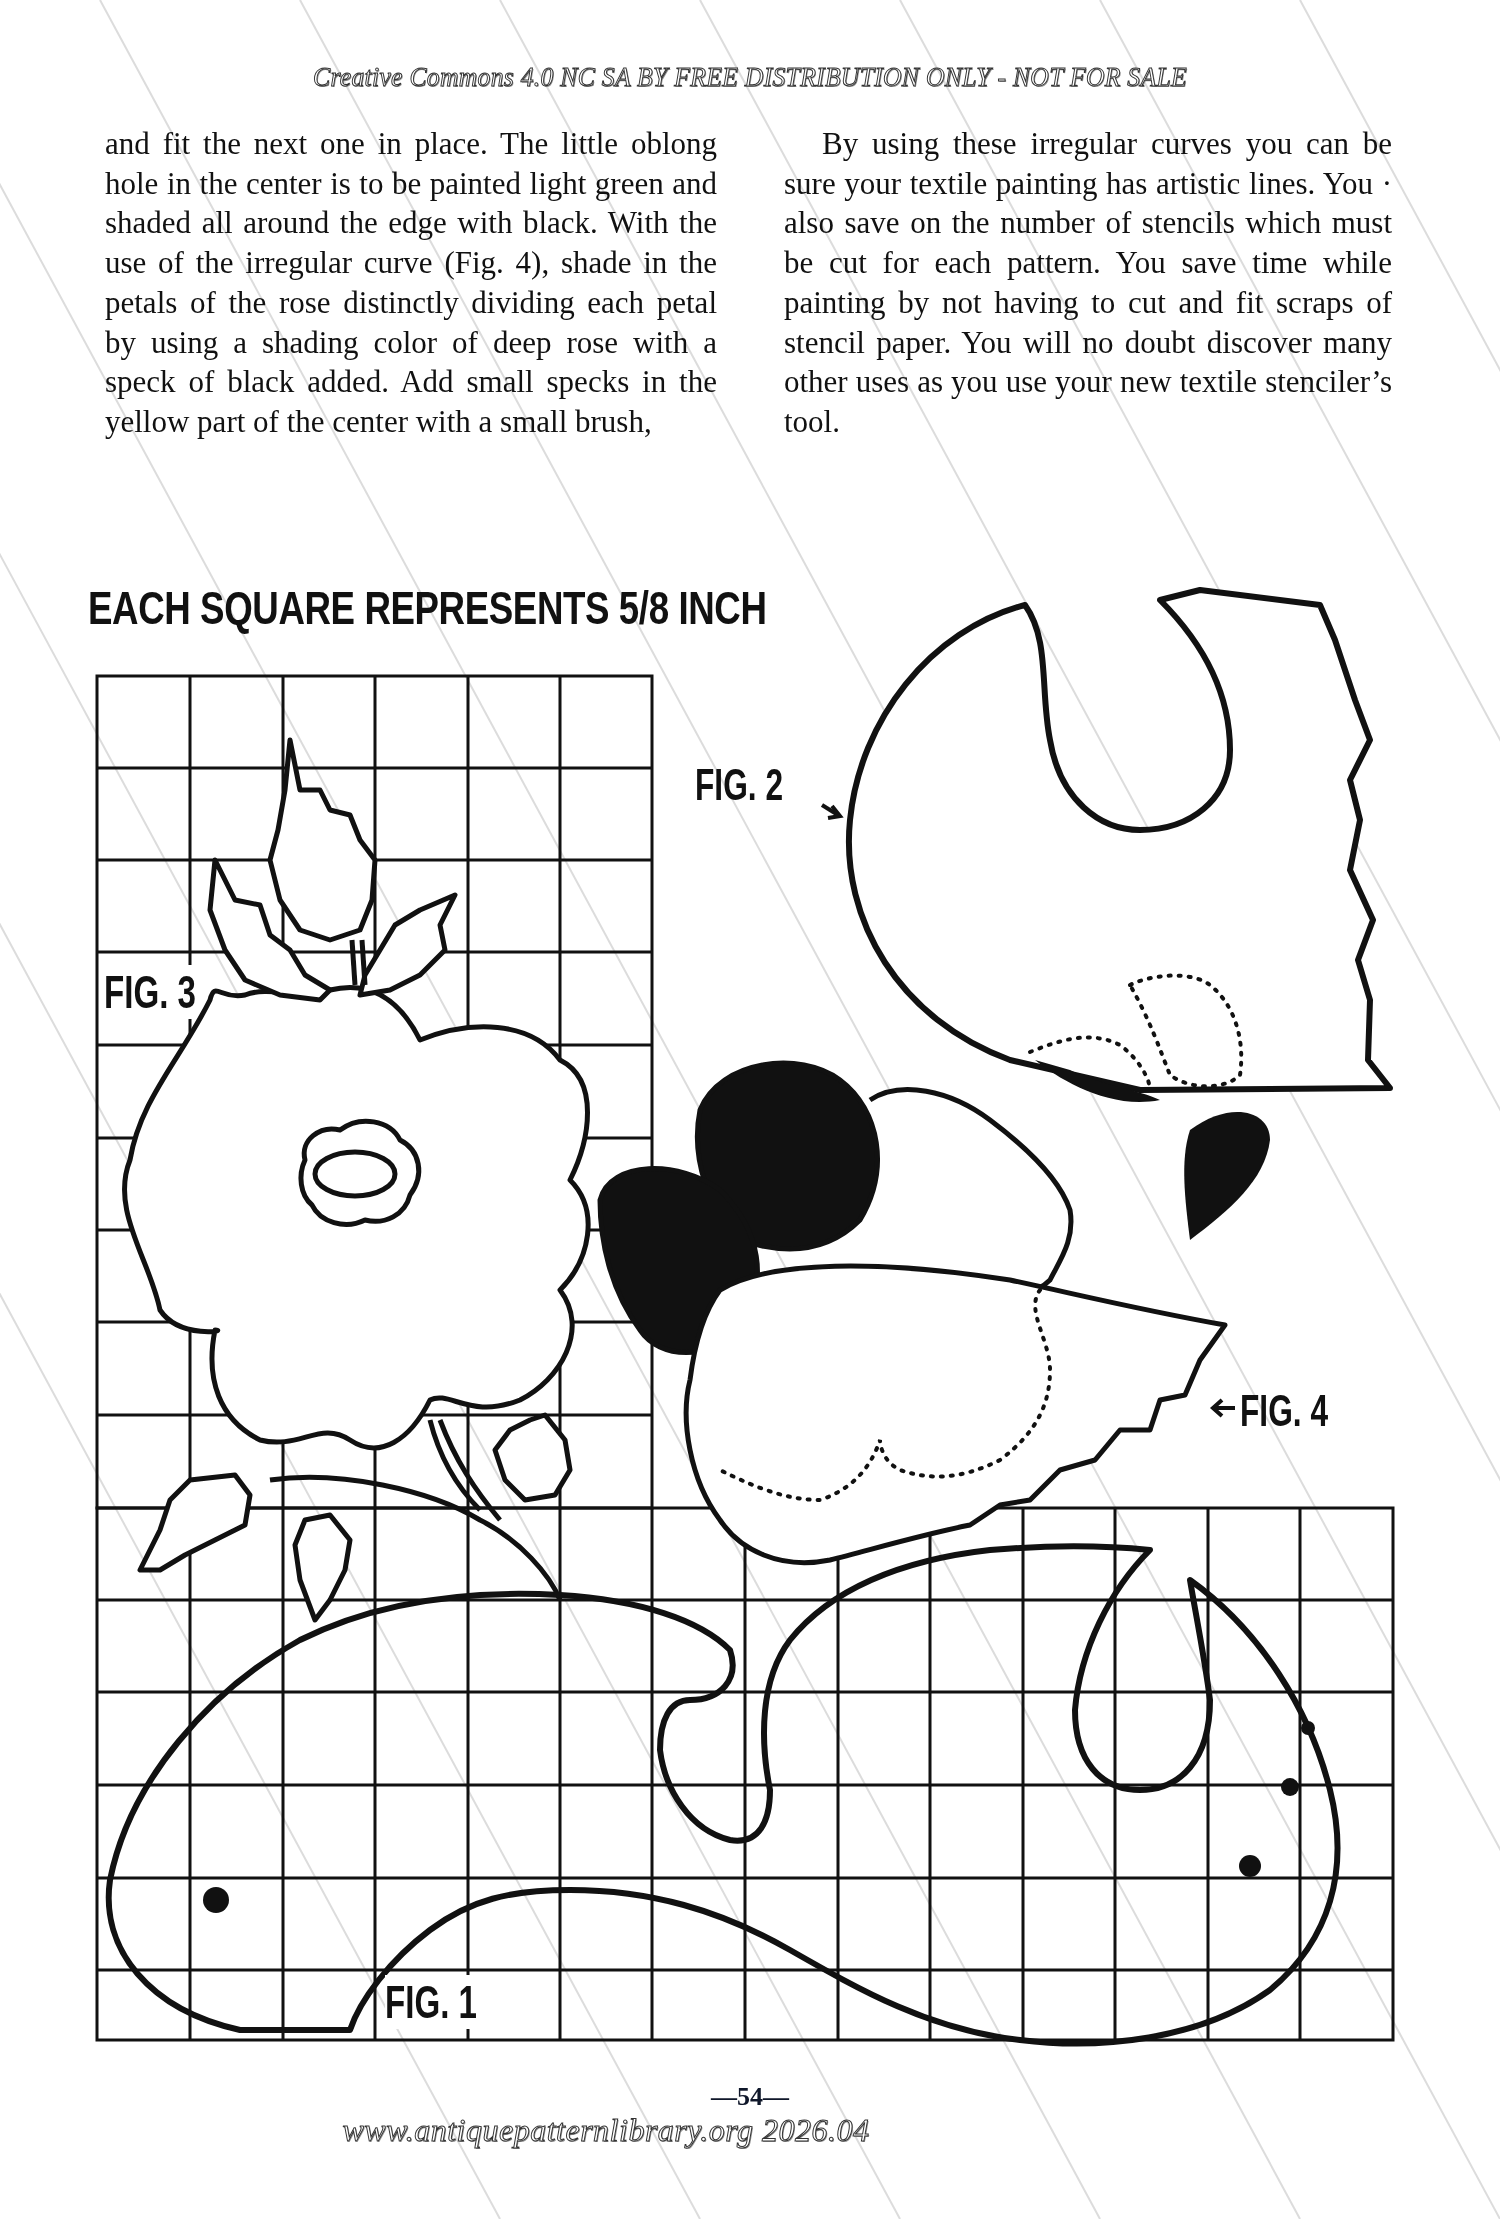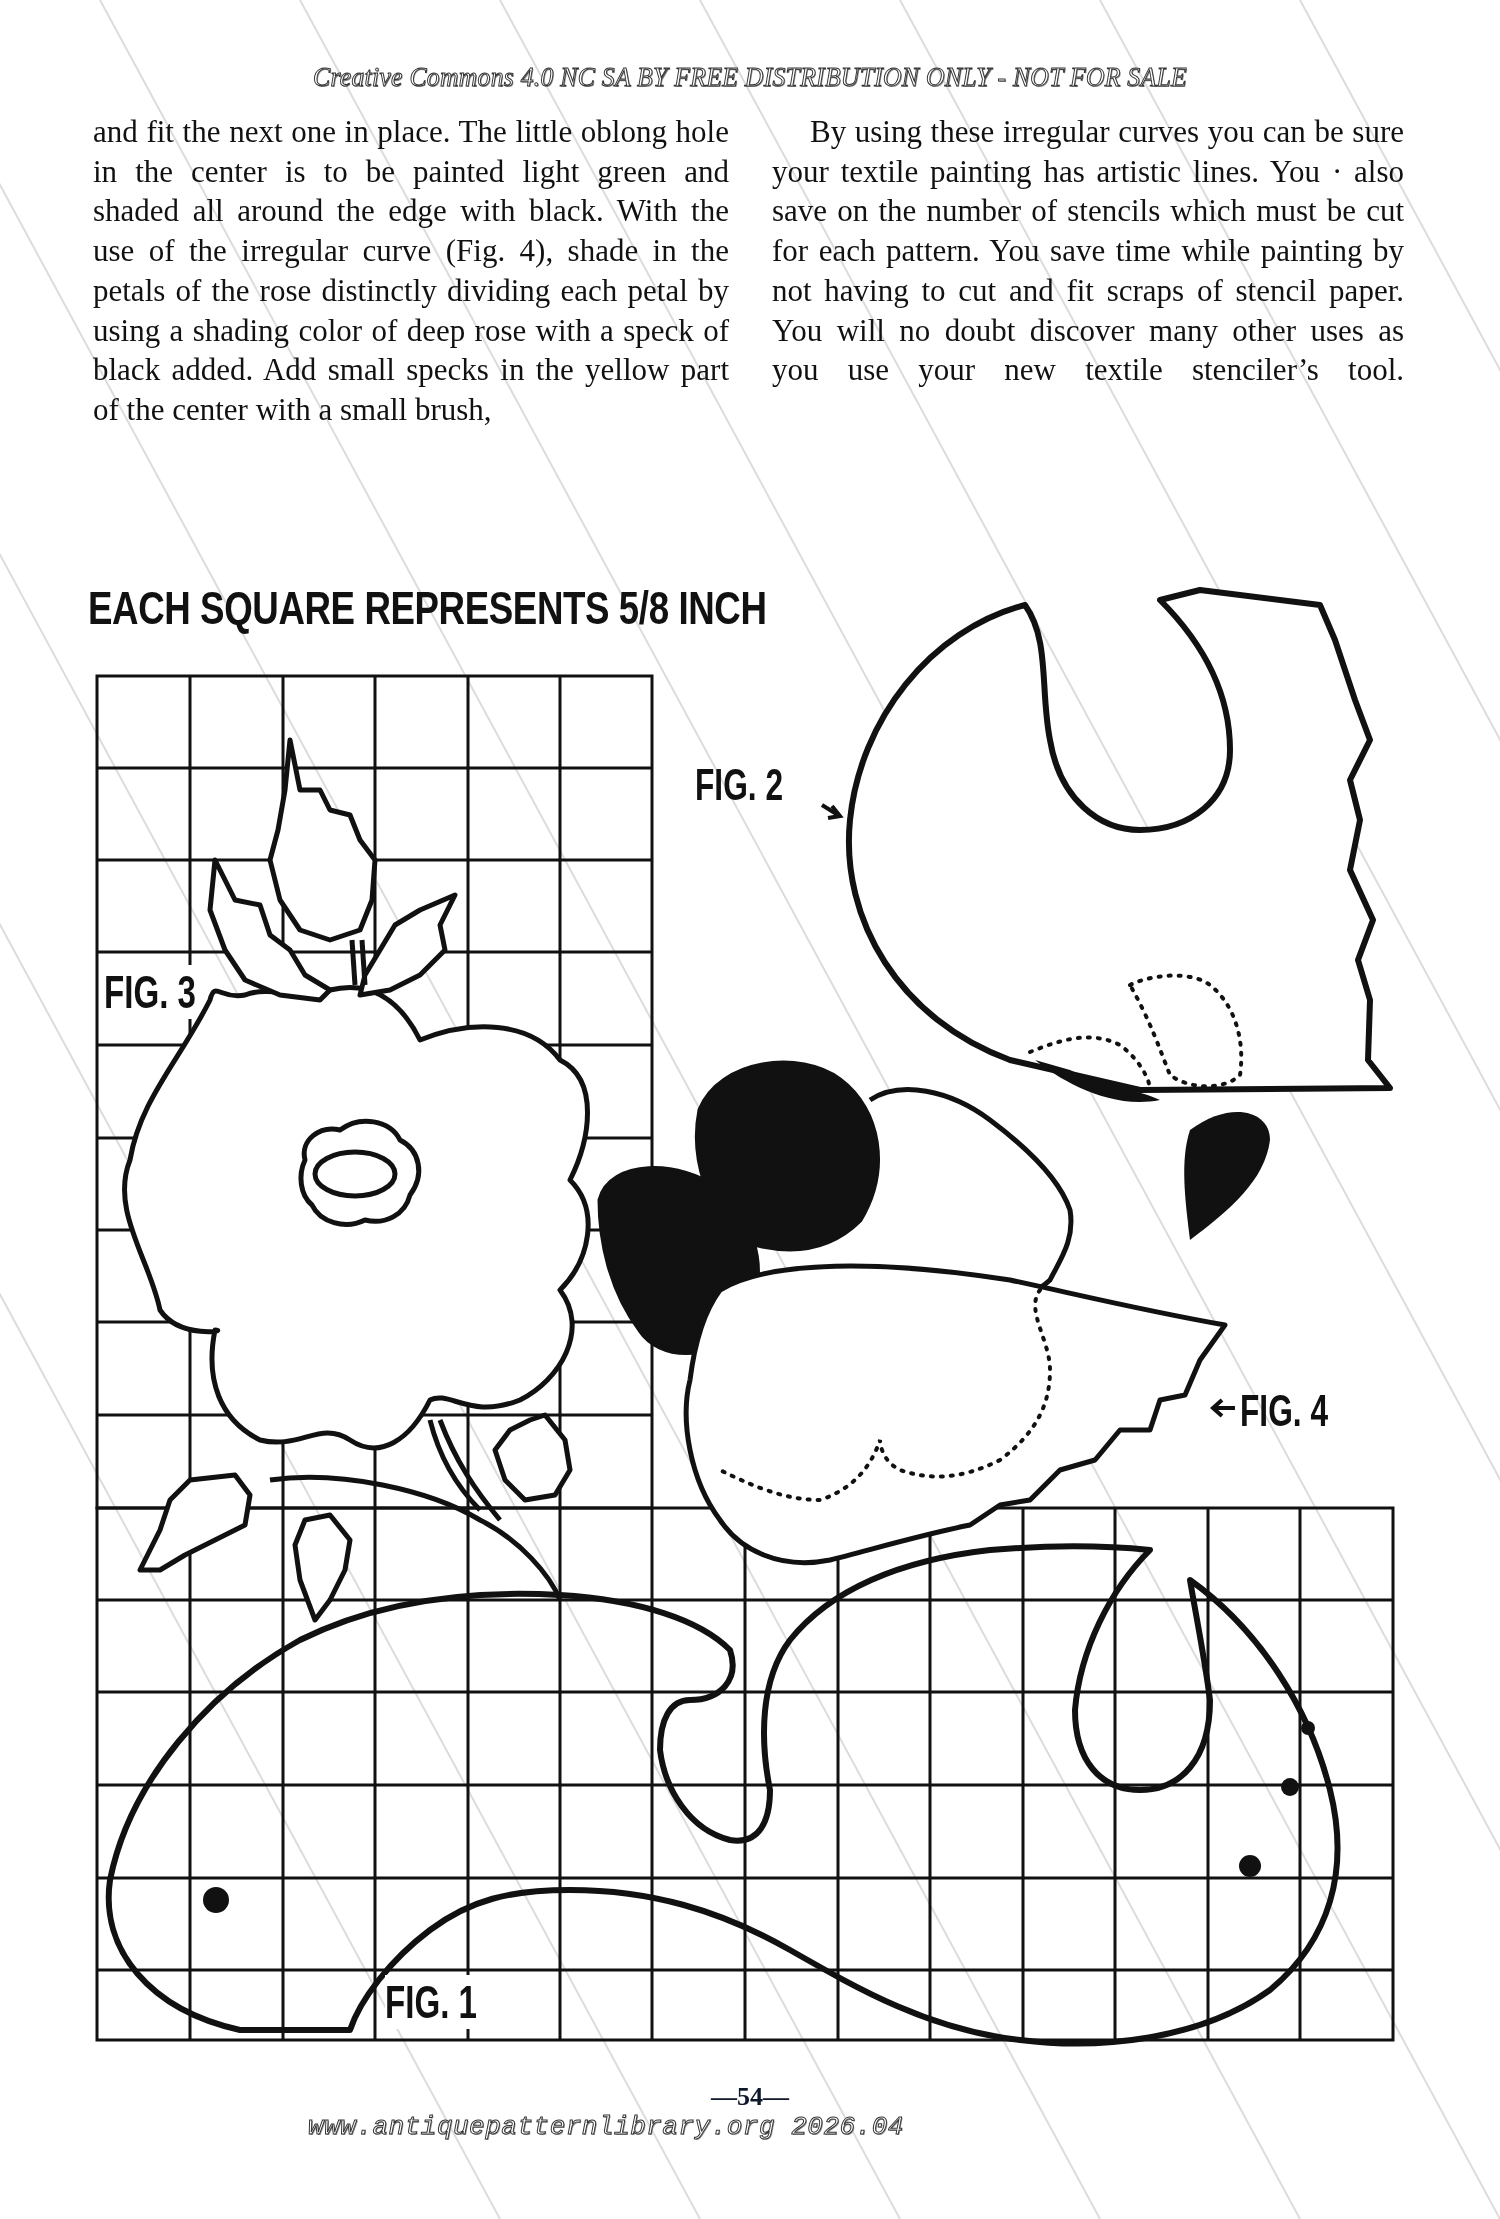--- a/index.html
+++ b/index.html
@@ -8,42 +8,42 @@
   .license-header {
     position: absolute; left: 0; top: 62px; width: 1500px; text-align: center;
     font-family: "Liberation Serif", serif; font-style: italic; font-size: 27px; letter-spacing: 0.3px;
     color: #fff; -webkit-text-stroke: 1px #333; text-shadow: 1px 1px 0 #999;
     transform: scaleX(0.95);
   }
   .col {
     position: absolute; top: 112px; font-family: "Liberation Serif", serif; font-size: 31px;
     line-height: 39.7px; text-align: justify; text-align-last: justify; color: #111;
   }
-  .col p { margin: 0; }
+  .col p { margin: 12px; }
   .col-left { left: 93px; width: 636px; }
   .col-right { left: 772px; width: 632px; }
   .indent { text-indent: 38px; }
   .last-line-left { text-align-last: left; }
   .scale-heading {
     position: absolute; left: 88px; top: 580px; font-family: "Liberation Sans", sans-serif;
     font-weight: bold; font-size: 47px; letter-spacing: -0.5px; transform: scaleX(0.78); transform-origin: left top;
     color: #111; white-space: nowrap;
   }
   .fig-label {
     position: absolute; font-family: "Liberation Sans", sans-serif; font-weight: bold; color: #111;
     transform: scaleX(0.72); transform-origin: left top; white-space: nowrap; background: transparent;
   }
   svg.art { position: absolute; left: 0; top: 0; }
   .page-number {
     position: absolute; left: 0; width: 1500px; top: 2082px; text-align: center;
     font-family: "Liberation Serif", serif; font-weight: bold; font-size: 26px; color: #0f172a;
   }
   .site-footer {
     position: absolute; left: 0; width: 1212px; top: 2112px; text-align: center;
-    font-family: Liberation Mono, monospace; font-style: italic; font-size: 26px;
+    font-family: Liberation Serif, serif; font-style: italic; font-size: 32px;
     color: #fff; -webkit-text-stroke: 1px #333; text-shadow: 1px 1px 0 #999; letter-spacing: 0.5px;
   }
 </style>
 </head>
 <body>
 
 <svg class="watermark-lines" width="1500" height="2219" viewBox="0 0 1500 2219">
   <g stroke="#dcdcdc" stroke-width="2" fill="none">
     <line x1="-700" y1="0" x2="500" y2="2219"></line>
     <line x1="-500" y1="0" x2="700" y2="2219"></line>

